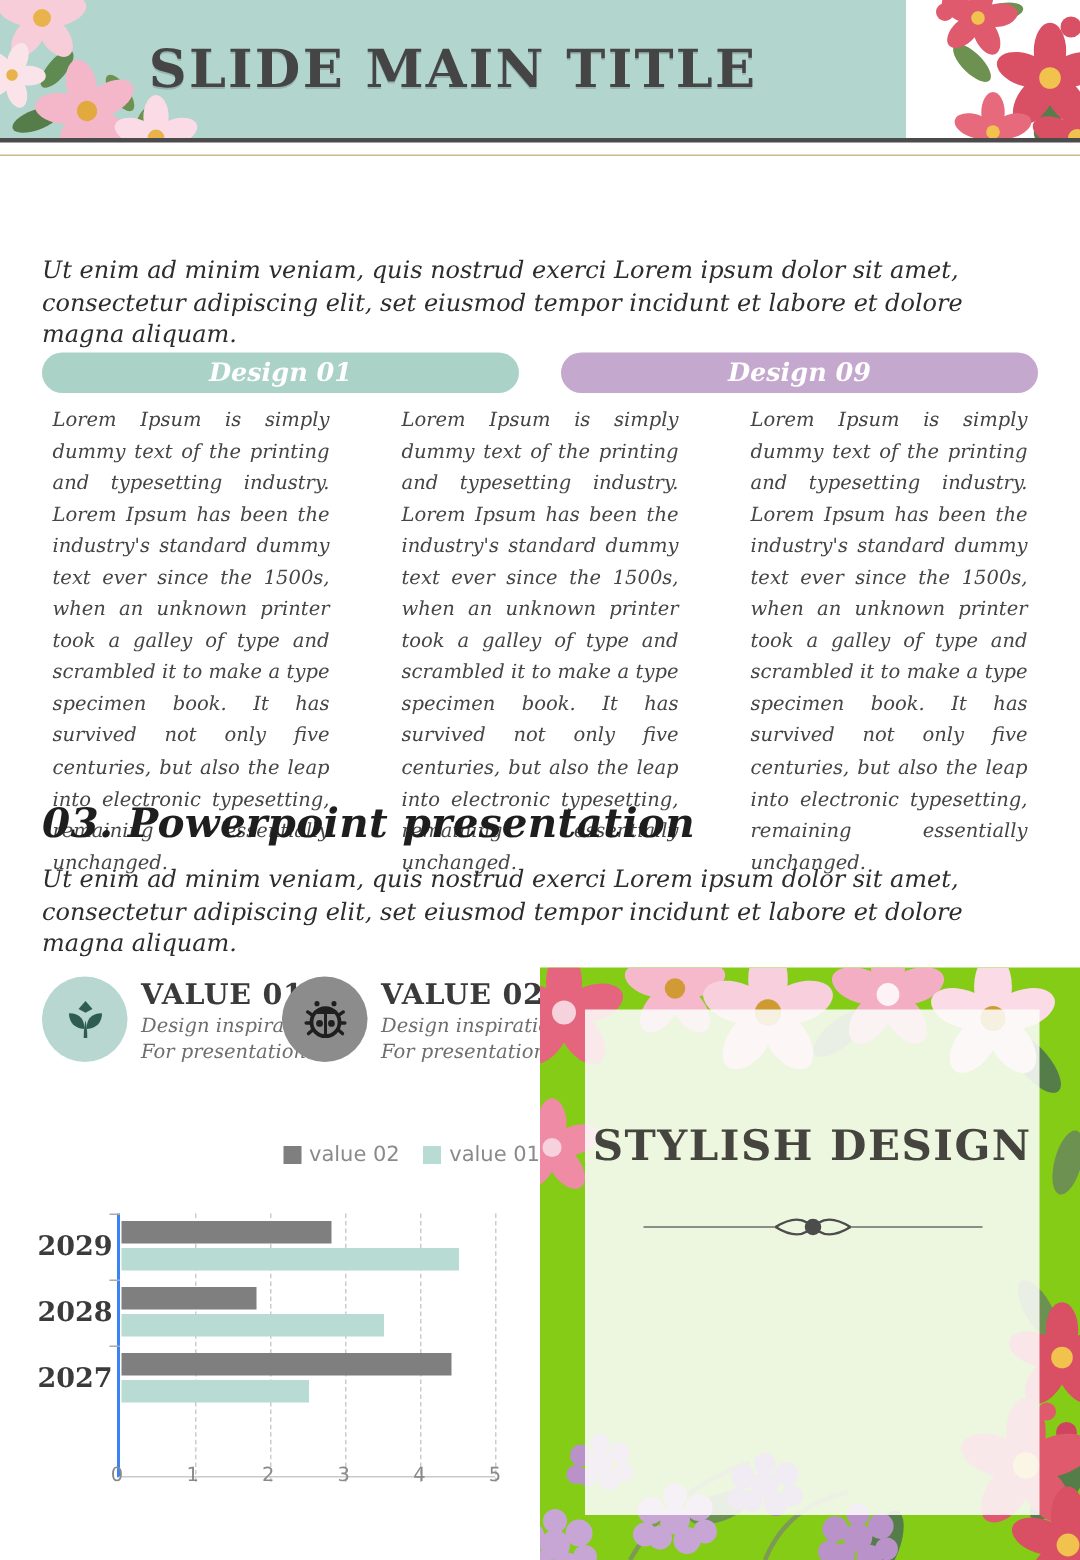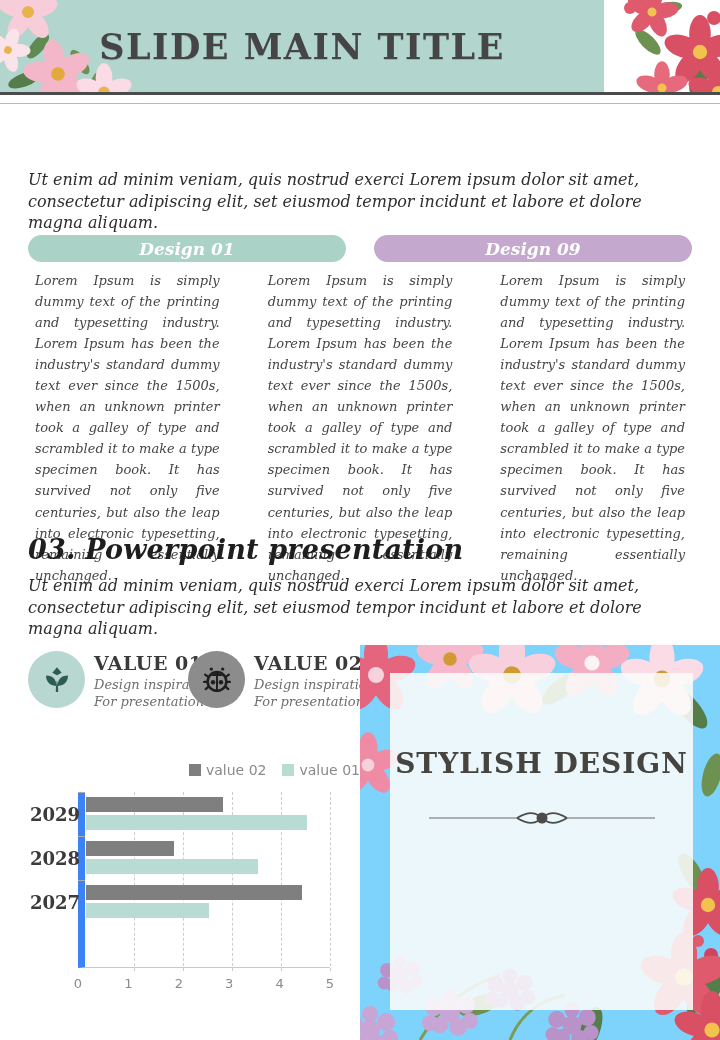--- a/index.html
+++ b/index.html
@@ -51,22 +51,22 @@
   .value-title { font-size:19px; font-weight:bold; color:#3a3a3a; letter-spacing:0.5px; }
   .value-desc { font-style:italic; font-size:13px; color:#6e6e6e; line-height:1.3; margin-top:3px; }
   
   .chart { position:absolute; left:28px; top:762px; width:336px; height:240px;
            font-family:"DejaVu Sans", sans-serif; }
   .legend { position:absolute; top:0; right:4px; display:flex; gap:16px; align-items:center; }
   .legend-item { display:flex; align-items:center; gap:5px; }
   .legend-swatch { width:12px; height:12px; }
   .legend-label { font-size:14px; color:#8a8a8a; }
   .plot {
-    position:absolute; left:50px; top:30px; width:252px; height:176px;
-    border-left:7px solid #3b82f6; border-bottom:1px solid #c9c9c9;
+    position:absolute; left:50px; top:47px; width:252px; height:176px;
+    border-left:2px solid #3b82f6; border-bottom:1px solid #c9c9c9;
   }
   .chart-row { position:relative; height:44px; padding-top:5px; }
   .chart-row::before { content:''; position:absolute; left:-7px; top:0; width:7px; height:1px; background:#aaaaaa; }
   .chart-cat {
     position:absolute; left:-55px; top:50%; transform:translateY(-50%);
     width:46px; text-align:right; font-family:"DejaVu Serif", serif;
     font-weight:bold; font-size:18px; color:#3b3b3b;
   }
   .chart-bar { height:15px; margin:0 0 3px 1px; }
   .gridline { position:absolute; top:0; height:calc(100% + 4px); width:0; border-left:1px dashed #cccccc; }
@@ -269,21 +269,21 @@
     <div class="xlabels" id="xlabels">
         <span class="xtick" style="left: 0%;">0</span>
         <span class="xtick" style="left: 20%;">1</span>
         <span class="xtick" style="left: 40%;">2</span>
         <span class="xtick" style="left: 60%;">3</span>
         <span class="xtick" style="left: 80%;">4</span>
         <span class="xtick" style="left: 100%;">5</span>
       </div>
   </div>
 
-  <div class="floral-panel" style="background-color: #7dd3fc;">
+  <div class="floral-panel" style="background-color: #84cc16;">
     <svg width="360" height="395" viewBox="0 0 360 395">
       <defs>
         <g id="p5">
           <ellipse cx="0" cy="-10" rx="6" ry="10.5"></ellipse>
           <g transform="rotate(72)">
               <ellipse cx="0" cy="-10" rx="6" ry="10.5"></ellipse>
             </g>
           <g transform="rotate(144)">
               <ellipse cx="0" cy="-10" rx="6" ry="10.5"></ellipse>
             </g>

